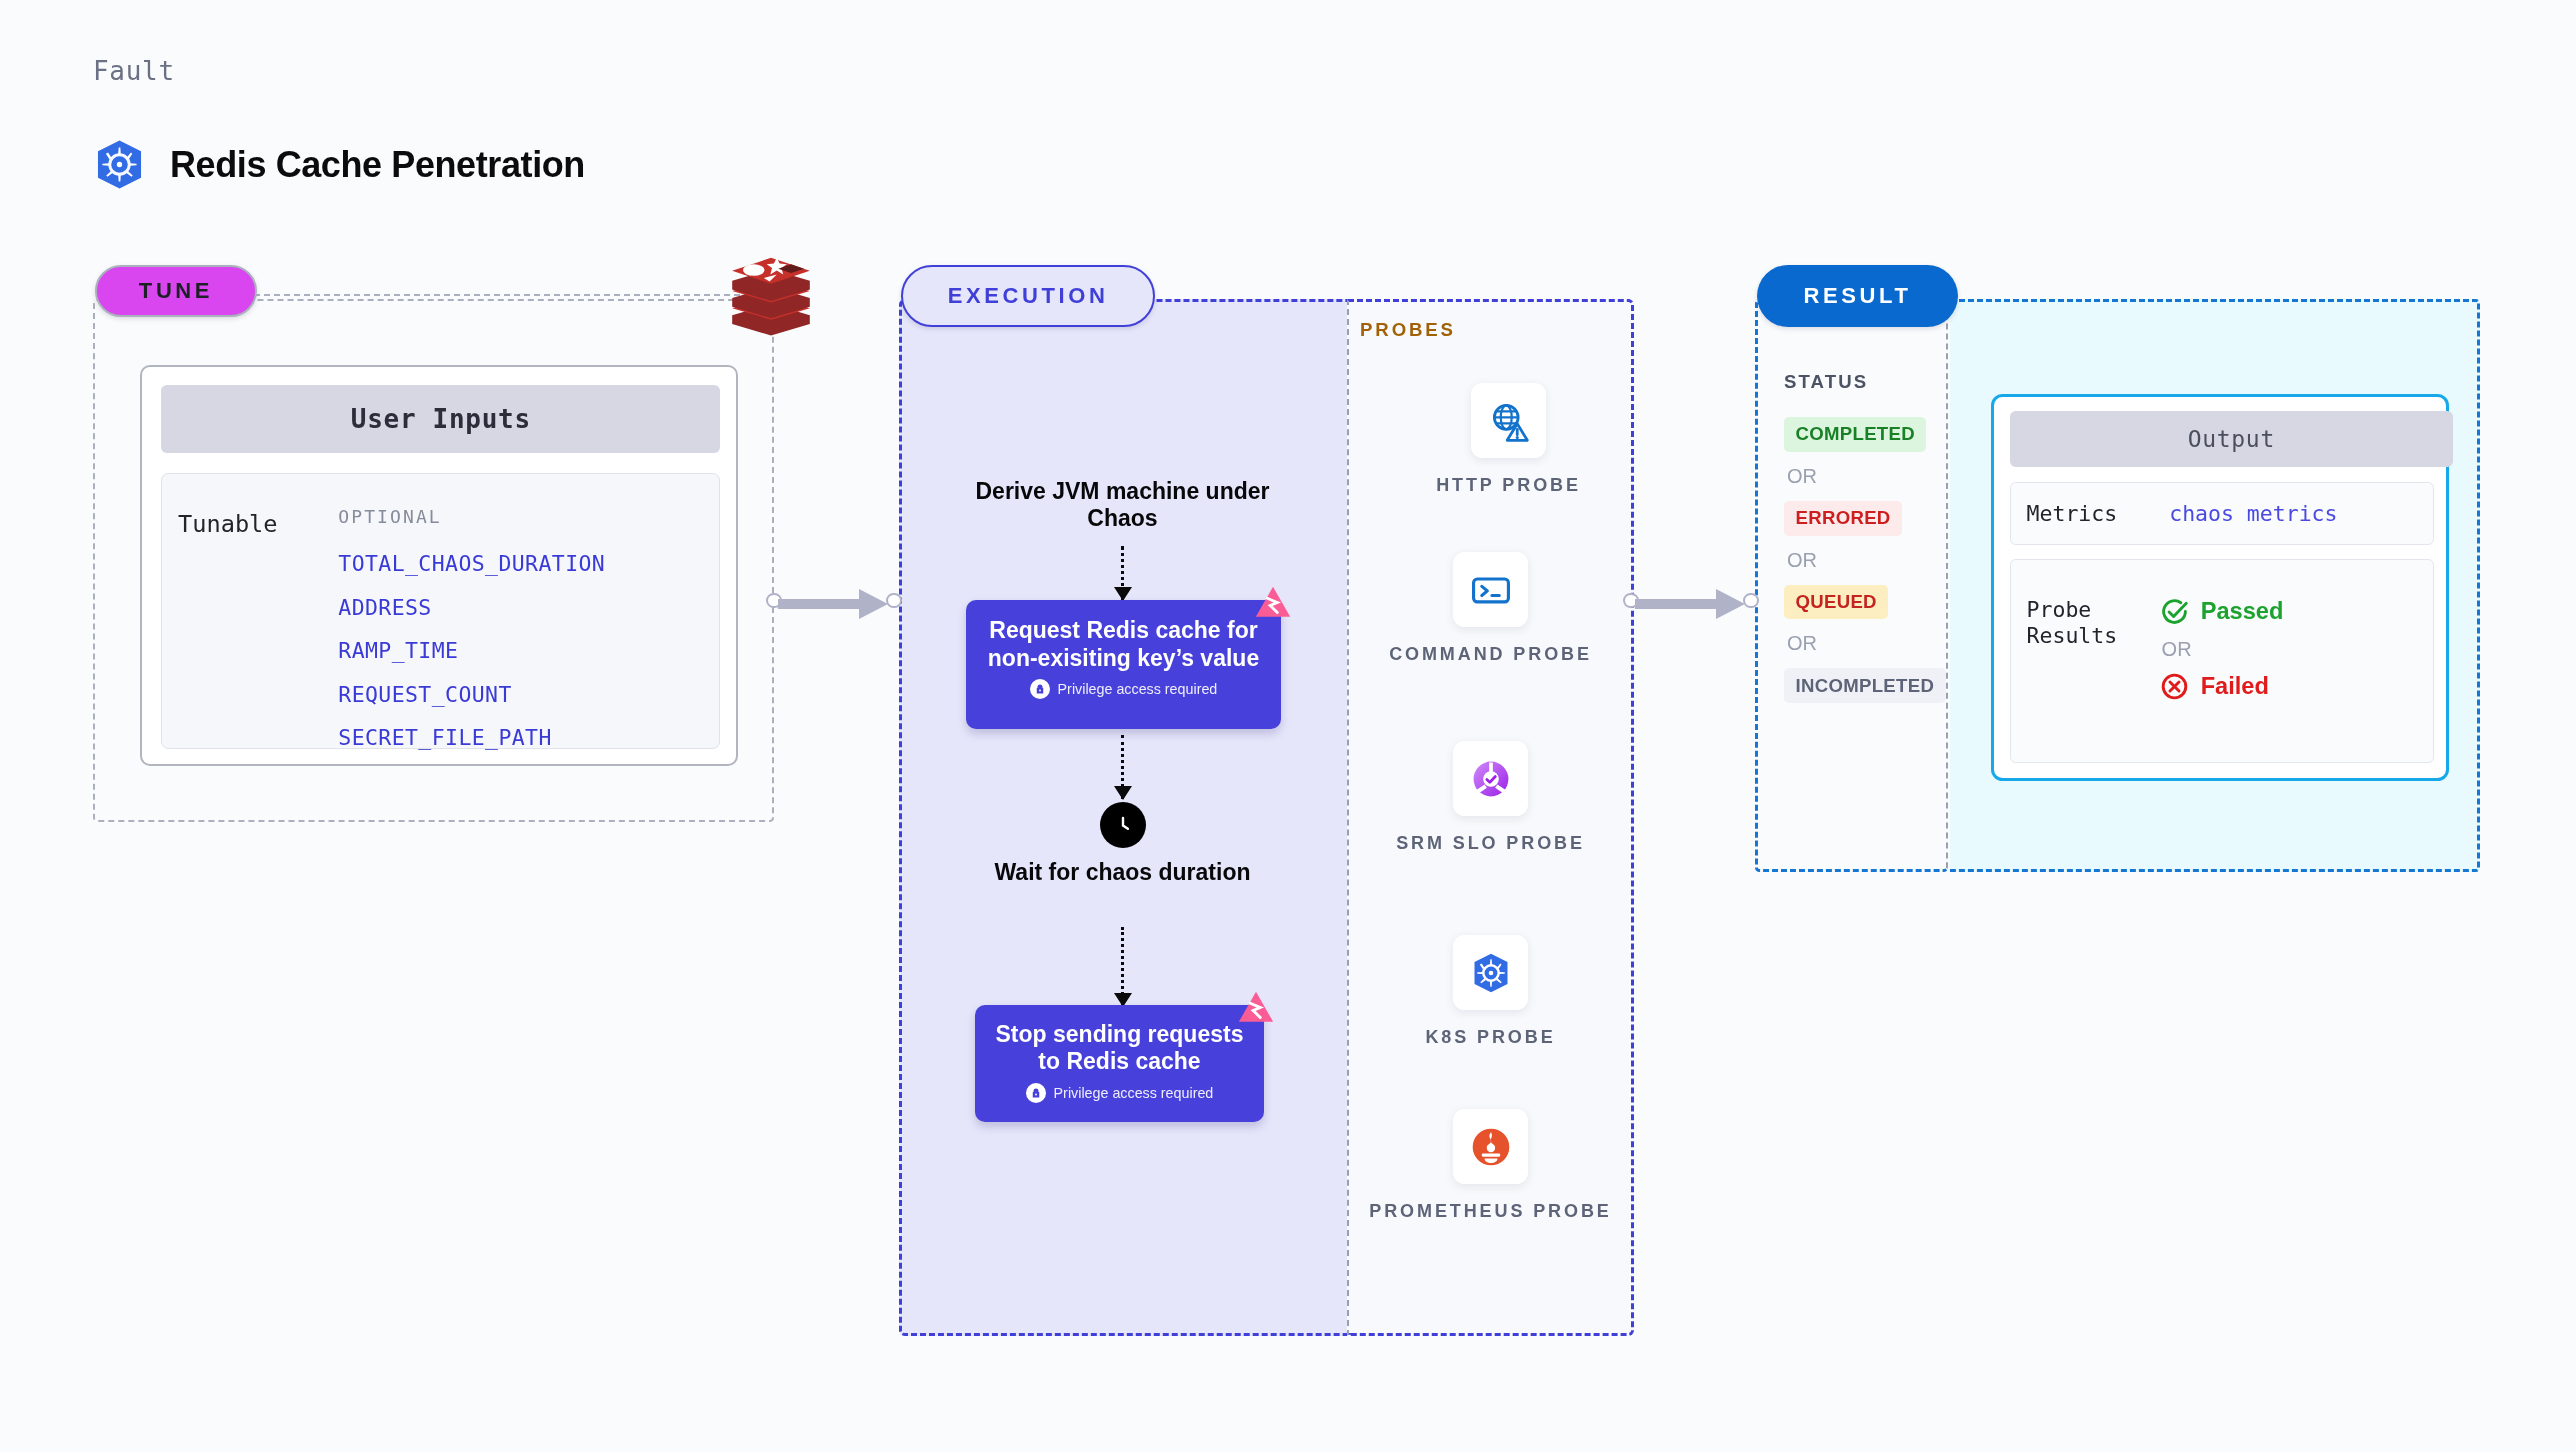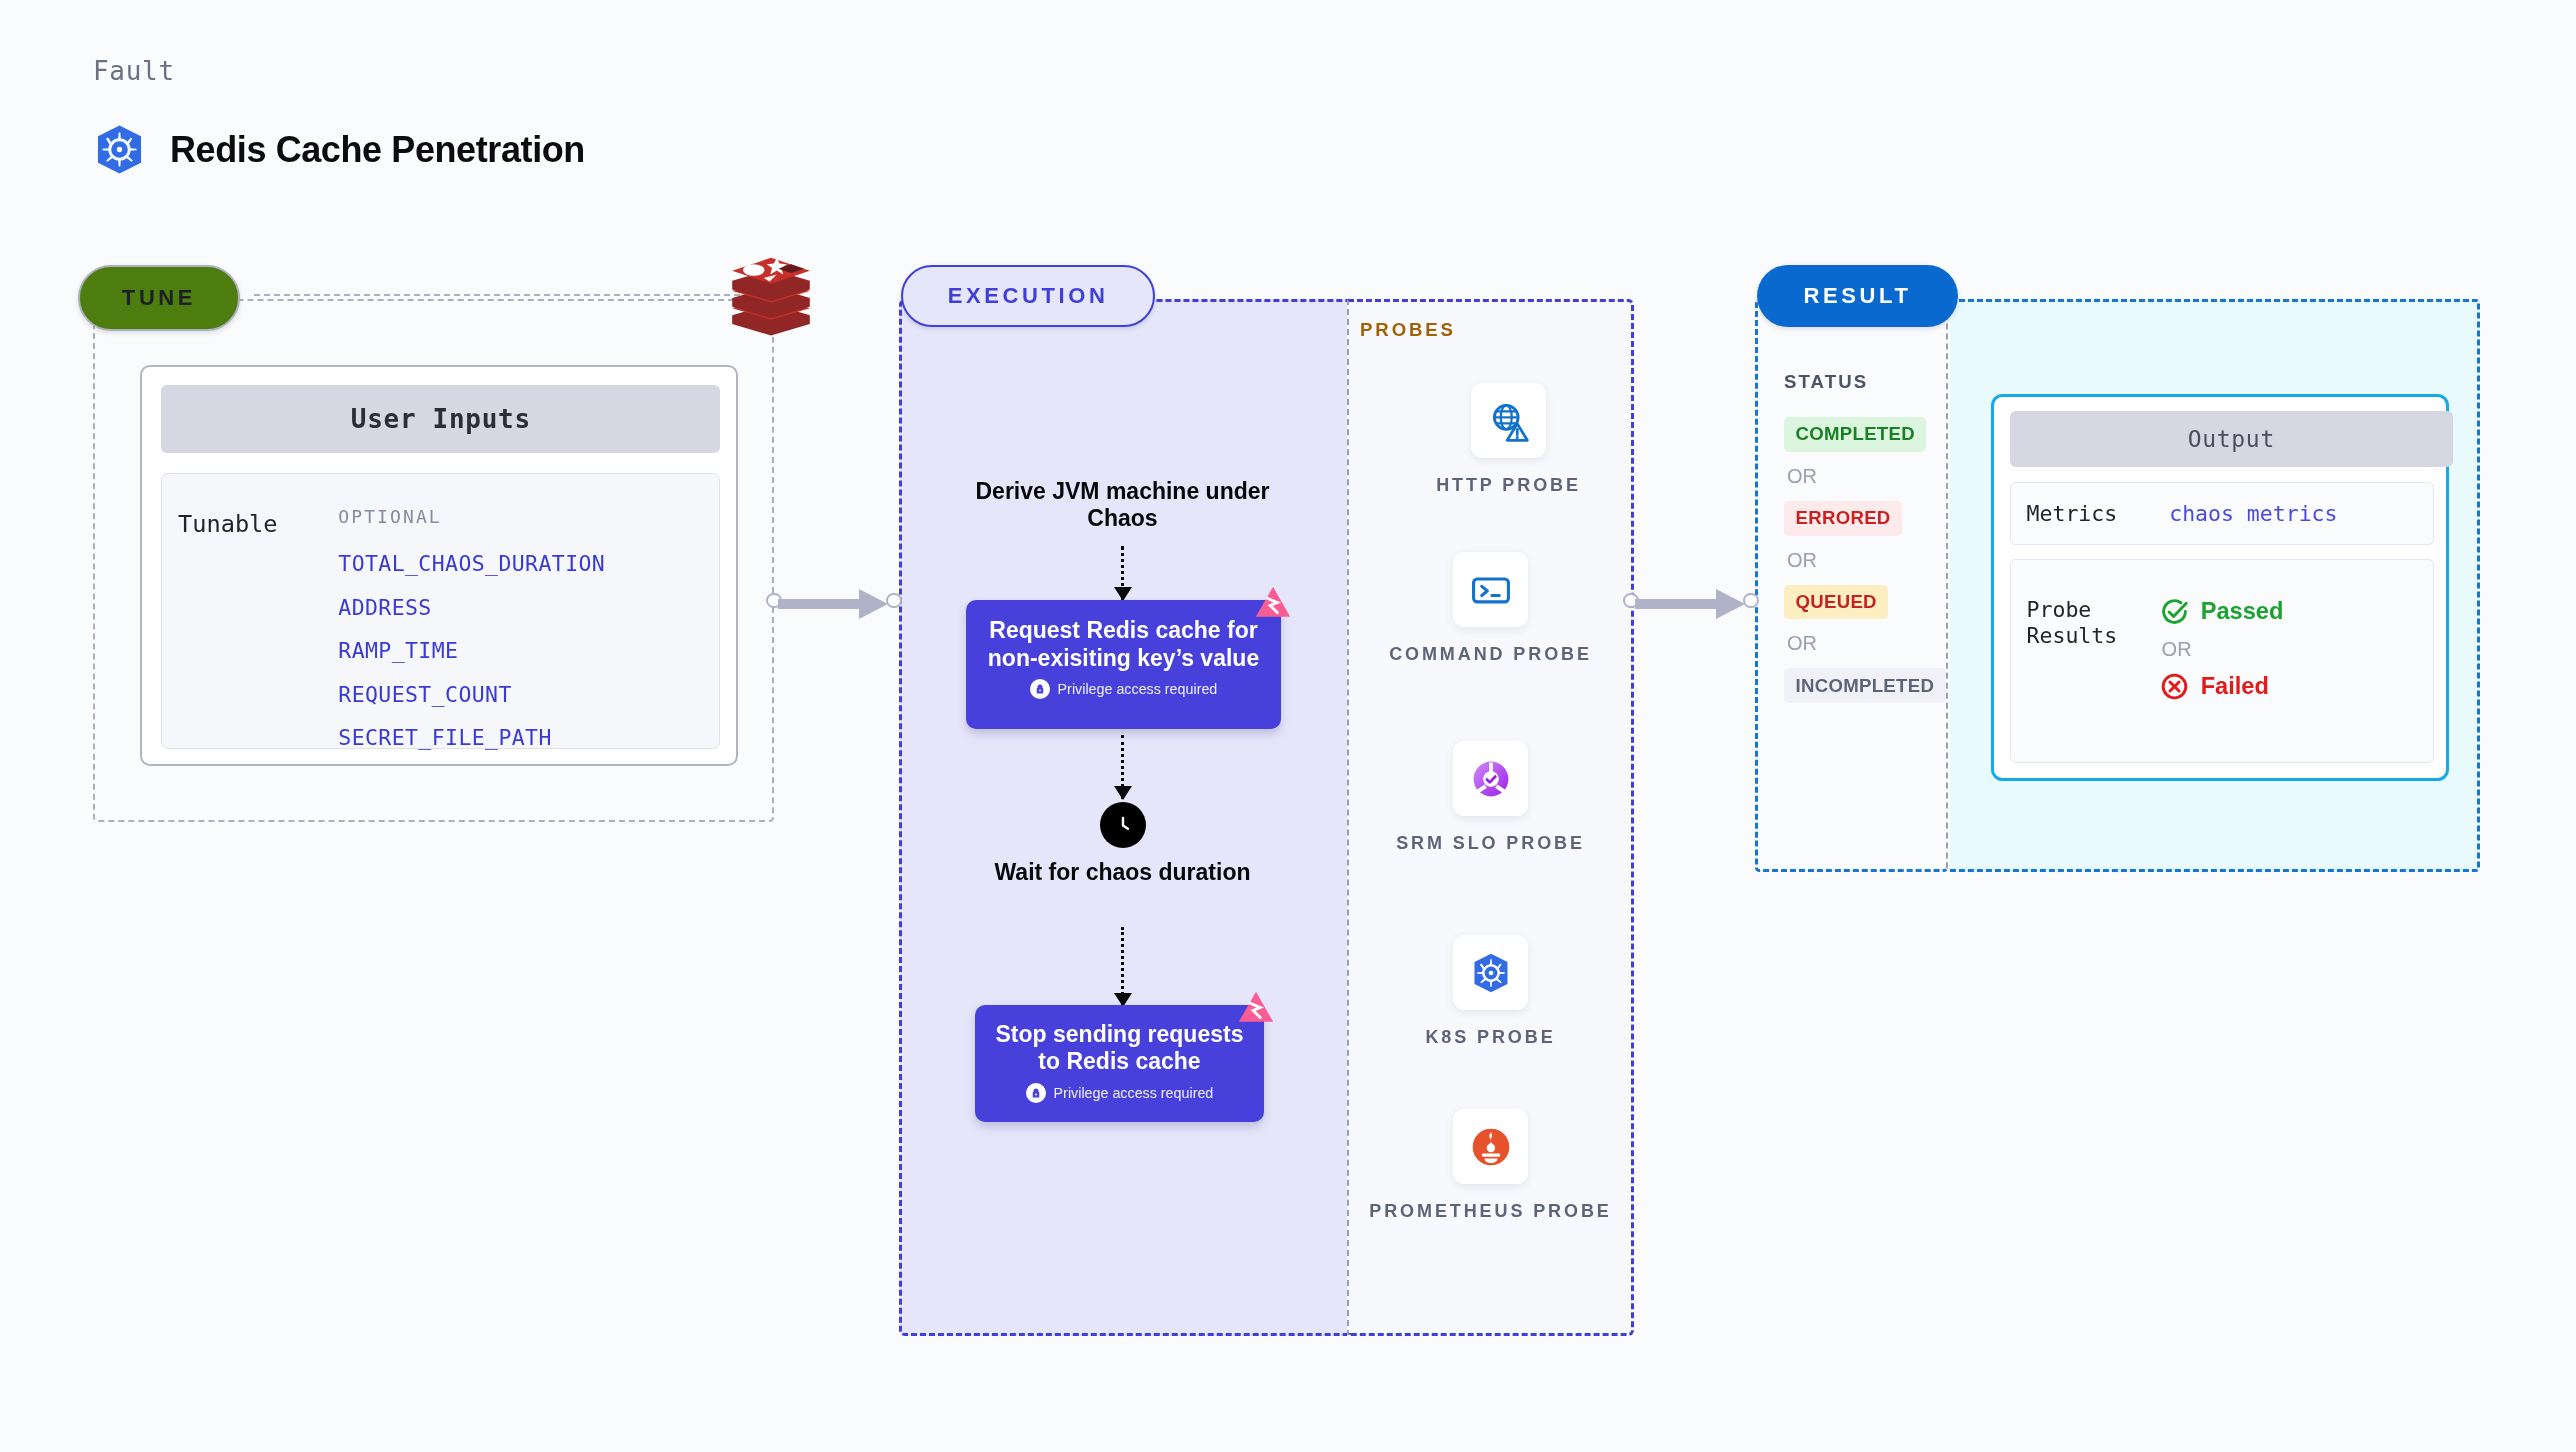--- a/index.html
+++ b/index.html
@@ -11,21 +11,21 @@
   }
   .canvas { position: relative; width: 2576px; height: 1452px; background: #fafbfc; }
 
   
   .hdr-fault {
     position: absolute; left: 93px; top: 56px;
     font-family: "DejaVu Sans Mono", monospace;
     font-size: 26px; color: #6b7185; letter-spacing: 0.7px;
   }
   .hdr-title-row {
-    position: absolute; left: 93px; top: 123px;
+    position: absolute; left: 93px; top: 138px;
     display: flex; align-items: center; gap: 24px;
   }
   .hdr-k8s { width: 53px; height: 53px; display: block; }
   .hdr-title {
     font-size: 36px; font-weight: 700; color: #0c0c0e; letter-spacing: -0.4px;
     font-family: "Liberation Sans", sans-serif;
   }
 
   
   .dash-panel { position: absolute; }
@@ -36,22 +36,22 @@
     font-weight: 700; letter-spacing: 3.6px; font-size: 22px;
     box-shadow: 0 2.1px 5.7px rgba(30,35,60,.14);
   }
 
   
   #tune-box {
     left: 93px; top: 299px; width: 681px; height: 523px;
     border: 2.9px dashed #aab0bd; border-radius: 4.3px; background: transparent;
   }
   #tune-pill {
-    left: 78px; top: 265px; width: 162px; height: 66px;
-    background: #4d7c0f; border: 2.9px solid #aab0bd; color: #1d2026;
+    left: 95px; top: 265px; width: 162px; height: 52px;
+    background: #d946ef; border: 2.9px solid #aab0bd; color: #1d2026;
   }
   .inputs-card {
     position: absolute; left: 140px; top: 365px; width: 598px; height: 401px;
     background: #fff; border: 2.9px solid #b0b5c0; border-radius: 10px;
   }
   .inputs-head {
     position: absolute; left: 19.3px; top: 18px; width: 559px; height: 68px;
     background: #d6d7e2; border-radius: 5.7px;
     display: flex; align-items: center; justify-content: center;
     font-family: "DejaVu Sans Mono", monospace; font-size: 26px;

